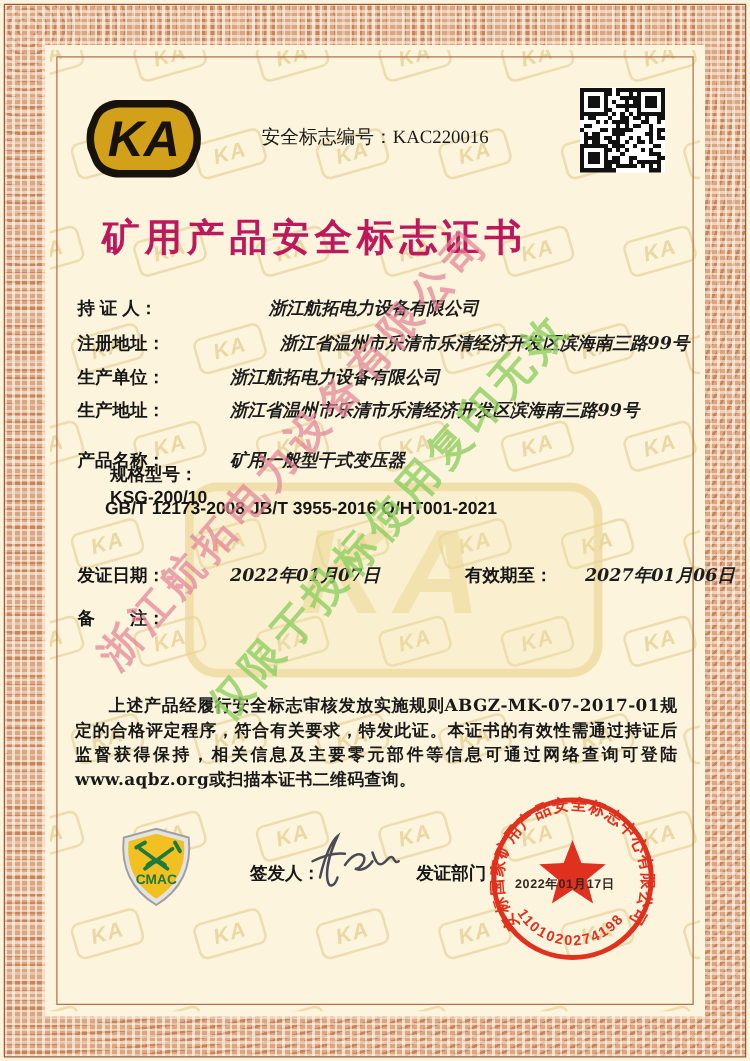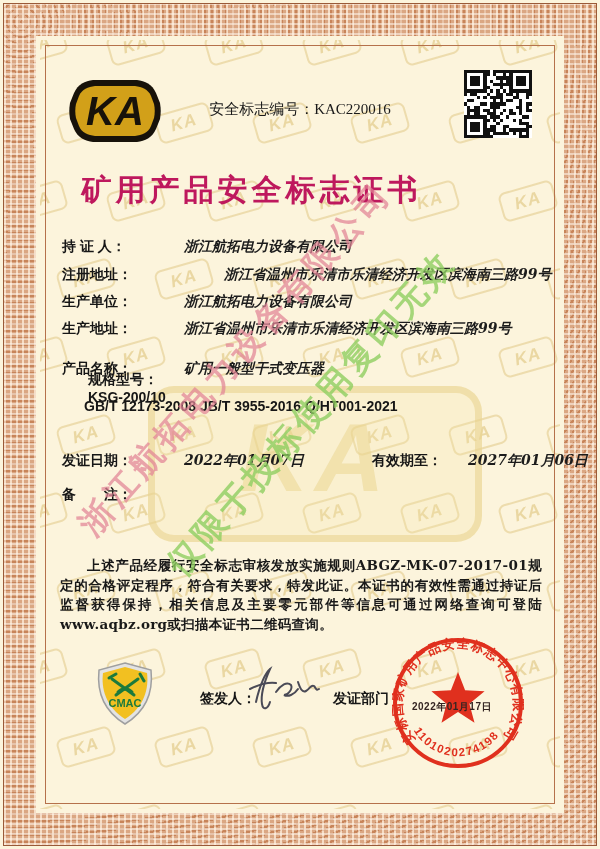--- a/index.html
+++ b/index.html
@@ -382,21 +382,21 @@
       <rect x="6" y="20" width="1" height="1" fill="#111"></rect>
       <rect x="7" y="20" width="1" height="1" fill="#111"></rect>
       <rect x="8" y="20" width="1" height="1" fill="#111"></rect>
       <rect x="17" y="20" width="1" height="1" fill="#111"></rect>
       <rect x="18" y="20" width="1" height="1" fill="#111"></rect>
       <rect x="19" y="20" width="1" height="1" fill="#111"></rect>
     </svg>
 
   <div class="abs title z2">矿用产品安全标志证书</div>
 
-  <div class="row z2" style="top:238px;">
+  <div class="row z2" style="top:238px;gap:31px;">
     <span class="lbl">持 证 人：</span>
     <span class="val">浙江航拓电力设备有限公司</span>
   </div>
   <div class="row z2" style="top:266px;gap:40px;">
     <span class="lbl">注册地址：</span>
     <span class="val">浙江省温州市乐清市乐清经济开发区滨海南三路99号</span>
   </div>
   <div class="row z2" style="top:293px;">
     <span class="lbl">生产单位：</span>
     <span class="val">浙江航拓电力设备有限公司</span>

